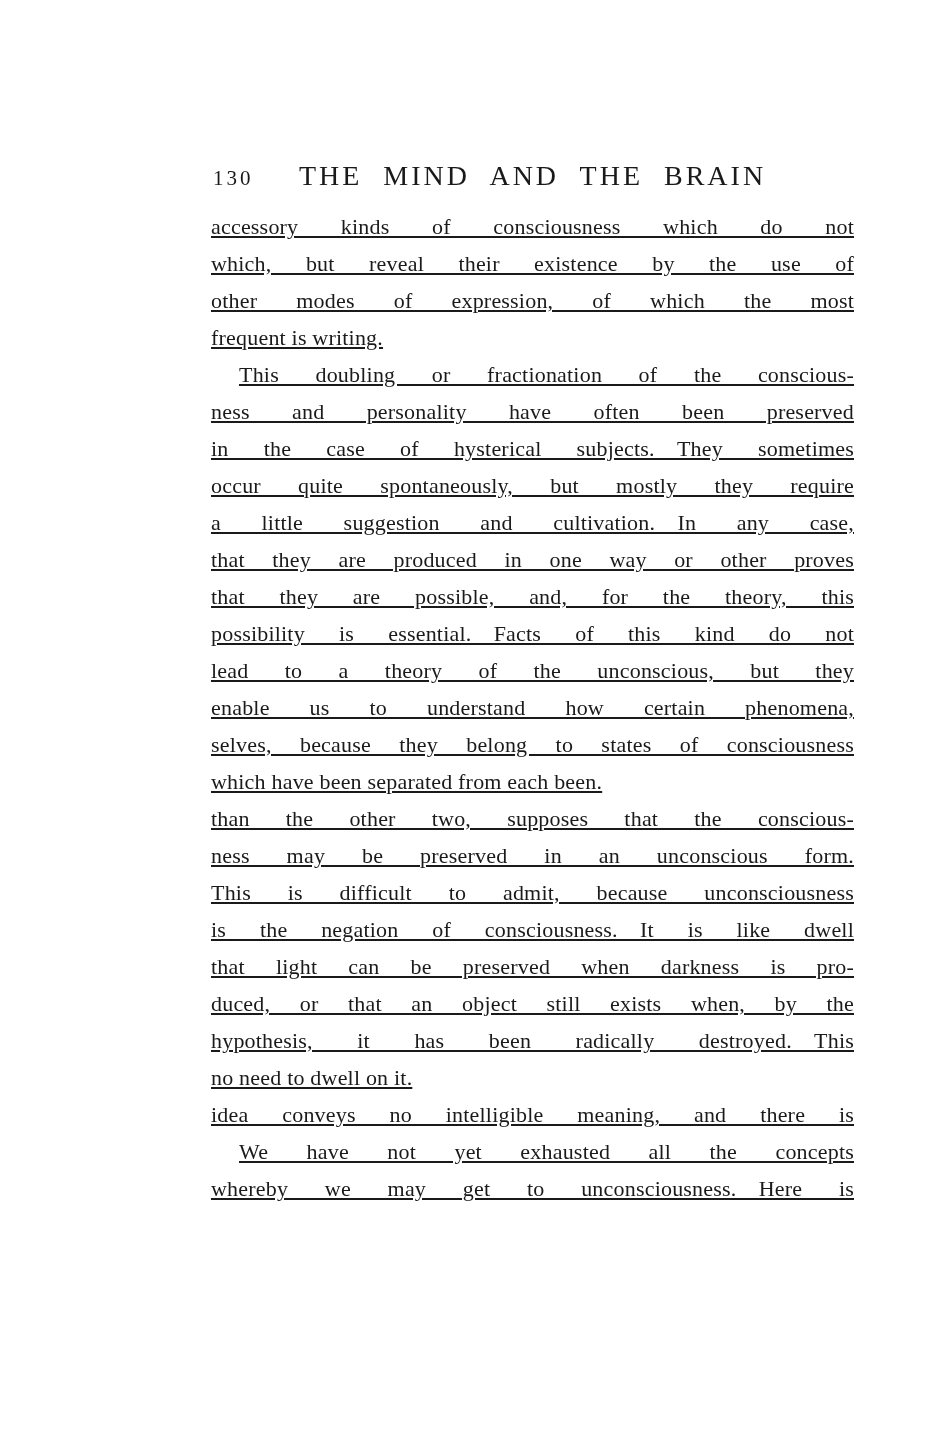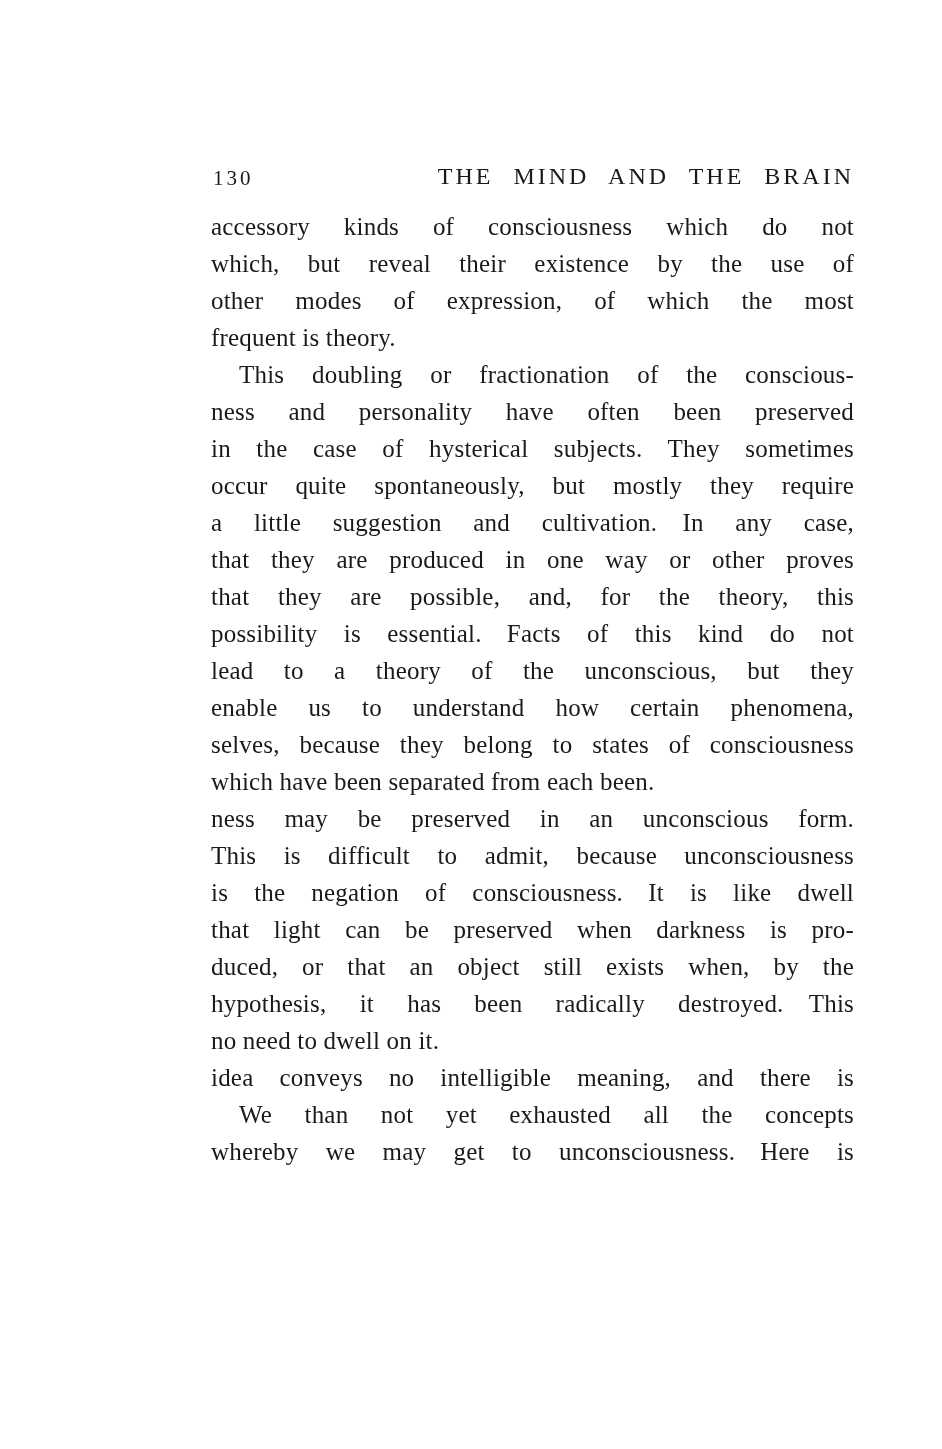--- a/index.html
+++ b/index.html
@@ -25,81 +25,83 @@
   }
   .page-number {
     position: absolute;
     left: 2px;
     top: 5px;
     font-size: 21px;
     letter-spacing: 3px;
     line-height: 22px;
   }
   .header-title {
-    text-align: right;
-    font-size: 24px;
+    text-align: center;
+    font-size: 28px;
     letter-spacing: 3px;
     word-spacing: 11px;
     line-height: 28px;
     font-weight: 500;
   }
   .text-body {
     position: absolute;
     top: 208px;
     left: 211px;
     width: 643px;
   }
   .paragraph { margin: 0; }
   .line {
-    font-size: 25px;
+    font-size: 22px;
     line-height: 37px;
     text-align: justify;
     text-align-last: justify;
     letter-spacing: 0.2px;
+    text-decoration: underline;
   }
   .line.indent { padding-left: 28px; }
   .line.last { text-align-last: left; }
 </style>
 </head>
 <body>
 
 <div class="book-page">
   <div class="running-header">
     <span class="page-number">130</span>
     <div class="header-title">THE MIND AND THE BRAIN</div>
   </div>
   <div class="text-body">
       <div class="paragraph">
         <div class="line">accessory kinds of consciousness which do not</div>
         <div class="line">which, but reveal their existence by the use of</div>
         <div class="line">other modes of expression, of which the most</div>
-        <div class="line last">frequent is theory.</div>
+        <div class="line last">frequent is writing.</div>
       </div>
       <div class="paragraph">
         <div class="line indent">This doubling or fractionation of the conscious-</div>
         <div class="line">ness and personality have often been preserved</div>
         <div class="line">in the case of hysterical subjects. They sometimes</div>
         <div class="line">occur quite spontaneously, but mostly they require</div>
         <div class="line">a little suggestion and cultivation. In any case,</div>
         <div class="line">that they are produced in one way or other proves</div>
         <div class="line">that they are possible, and, for the theory, this</div>
         <div class="line">possibility is essential. Facts of this kind do not</div>
         <div class="line">lead to a theory of the unconscious, but they</div>
         <div class="line">enable us to understand how certain phenomena,</div>
         <div class="line">selves, because they belong to states of consciousness</div>
         <div class="line last">which have been separated from each been.</div>
       </div>
       <div class="paragraph">
+        <div class="line">than the other two, supposes that the conscious-</div>
         <div class="line">ness may be preserved in an unconscious form.</div>
         <div class="line">This is difficult to admit, because unconsciousness</div>
         <div class="line">is the negation of consciousness. It is like dwell</div>
         <div class="line">that light can be preserved when darkness is pro-</div>
         <div class="line">duced, or that an object still exists when, by the</div>
         <div class="line">hypothesis, it has been radically destroyed. This</div>
         <div class="line last">no need to dwell on it.</div>
         <div class="line">idea conveys no intelligible meaning, and there is</div>
       </div>
       <div class="paragraph">
-        <div class="line indent">We than not yet exhausted all the concepts</div>
+        <div class="line indent">We have not yet exhausted all the concepts</div>
         <div class="line">whereby we may get to unconsciousness. Here is</div>
       </div>
     </div>
 </div>
 
 </body></html>

